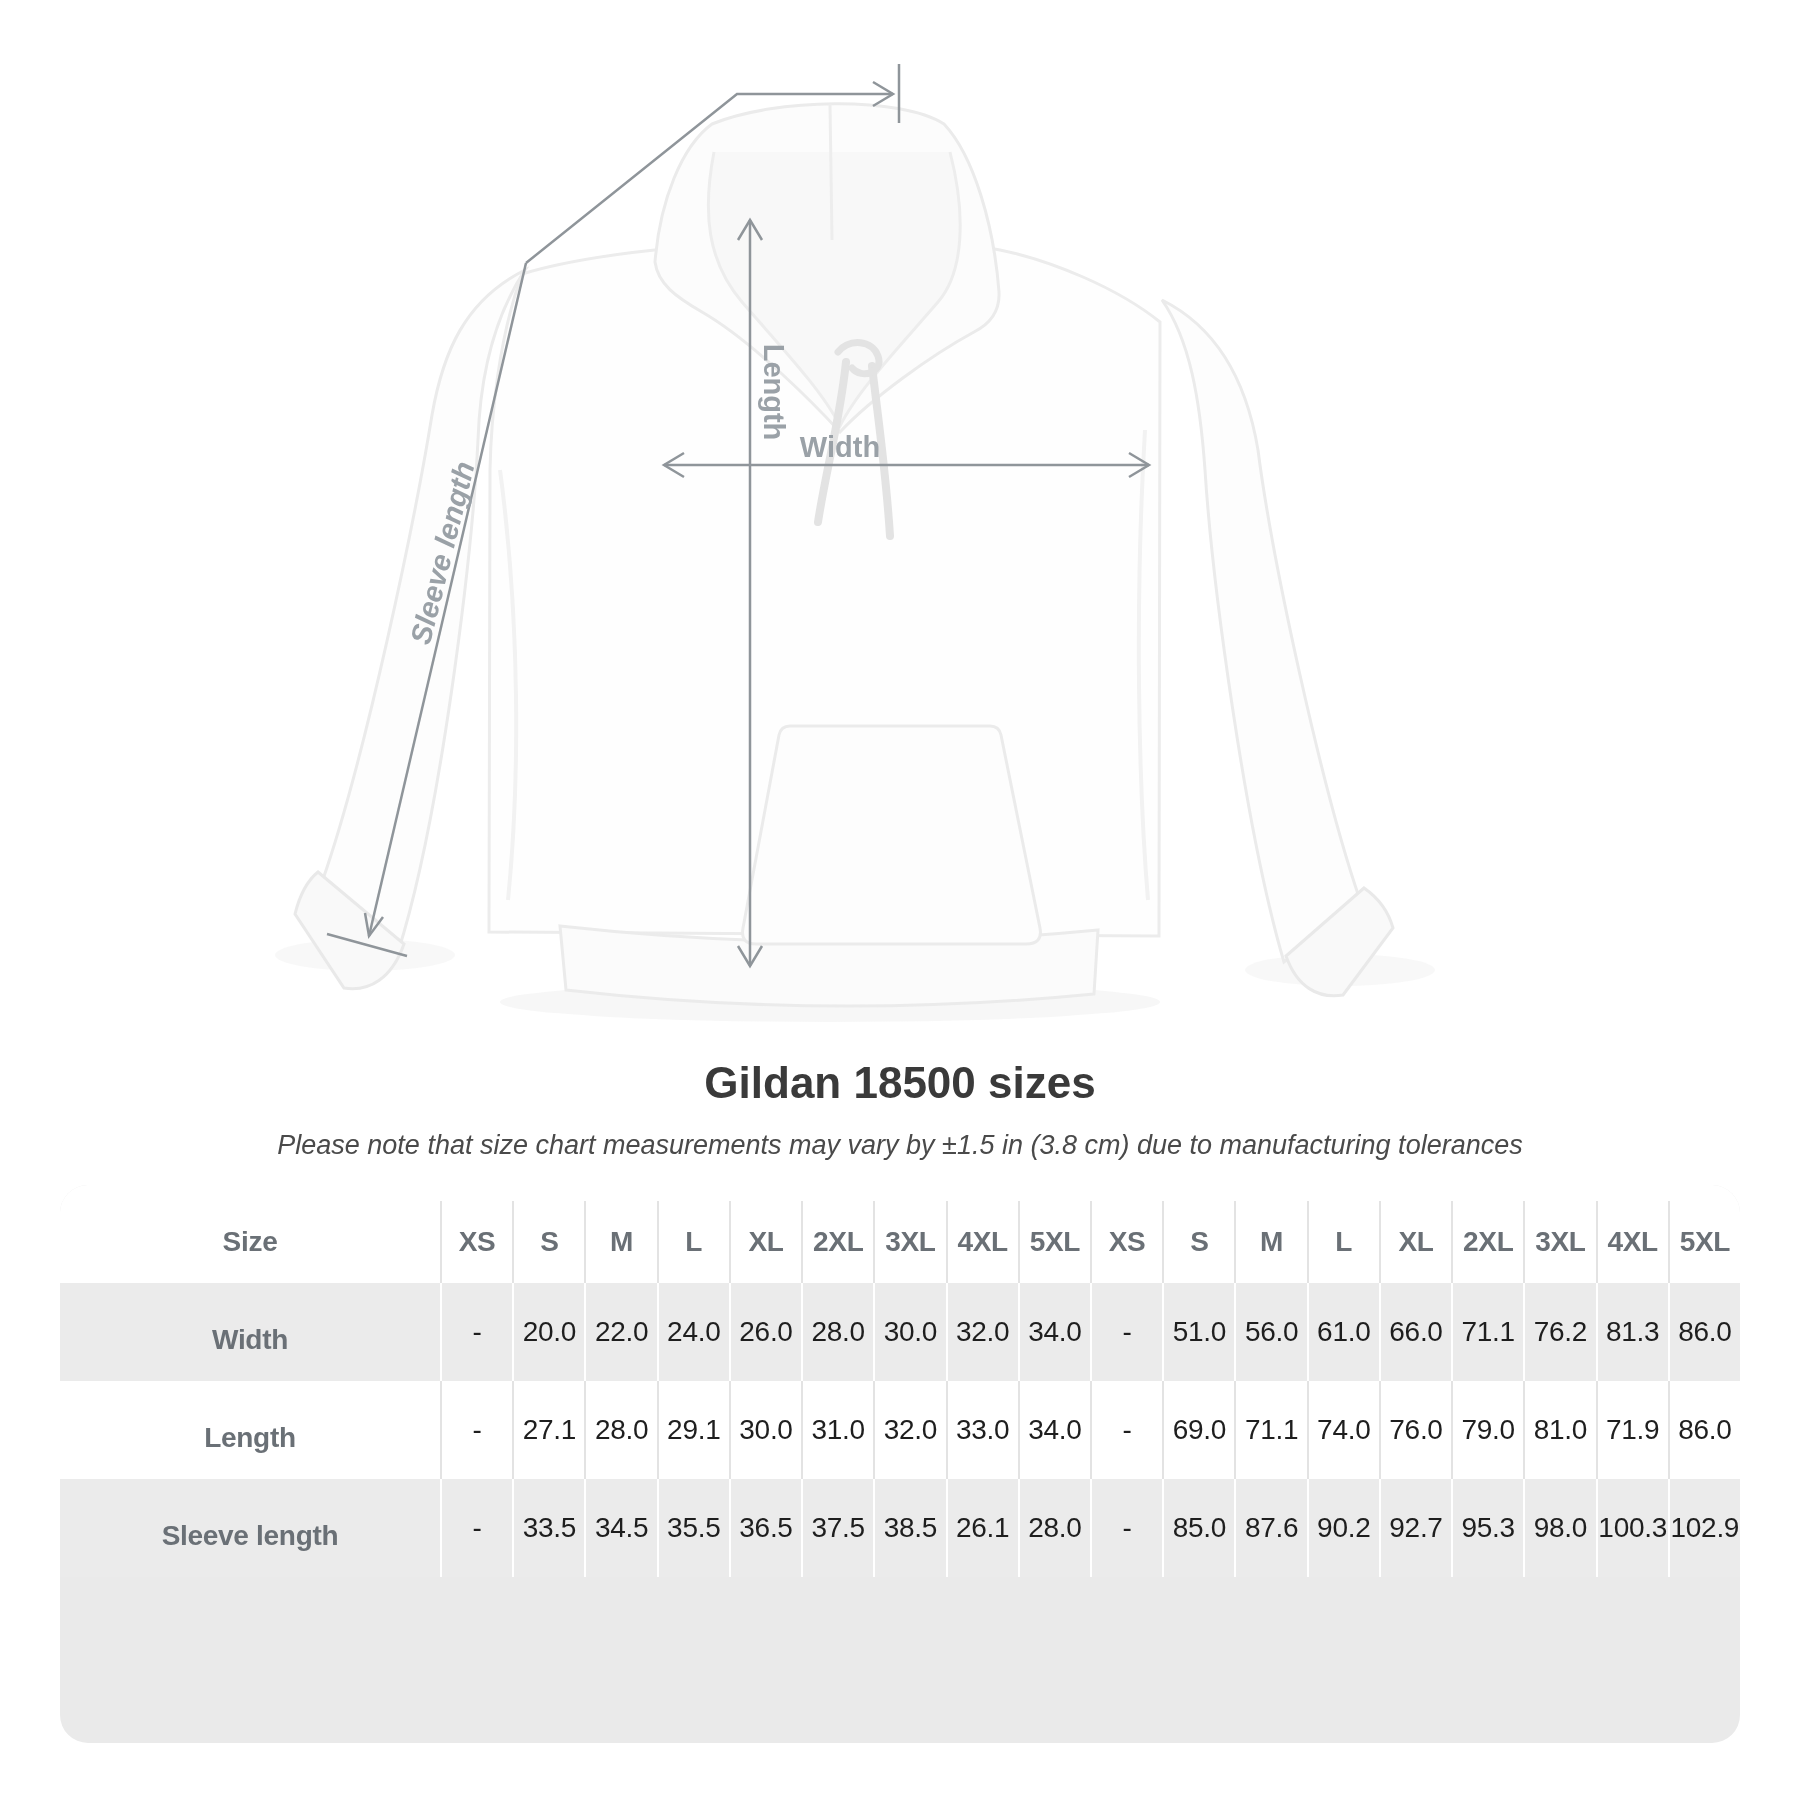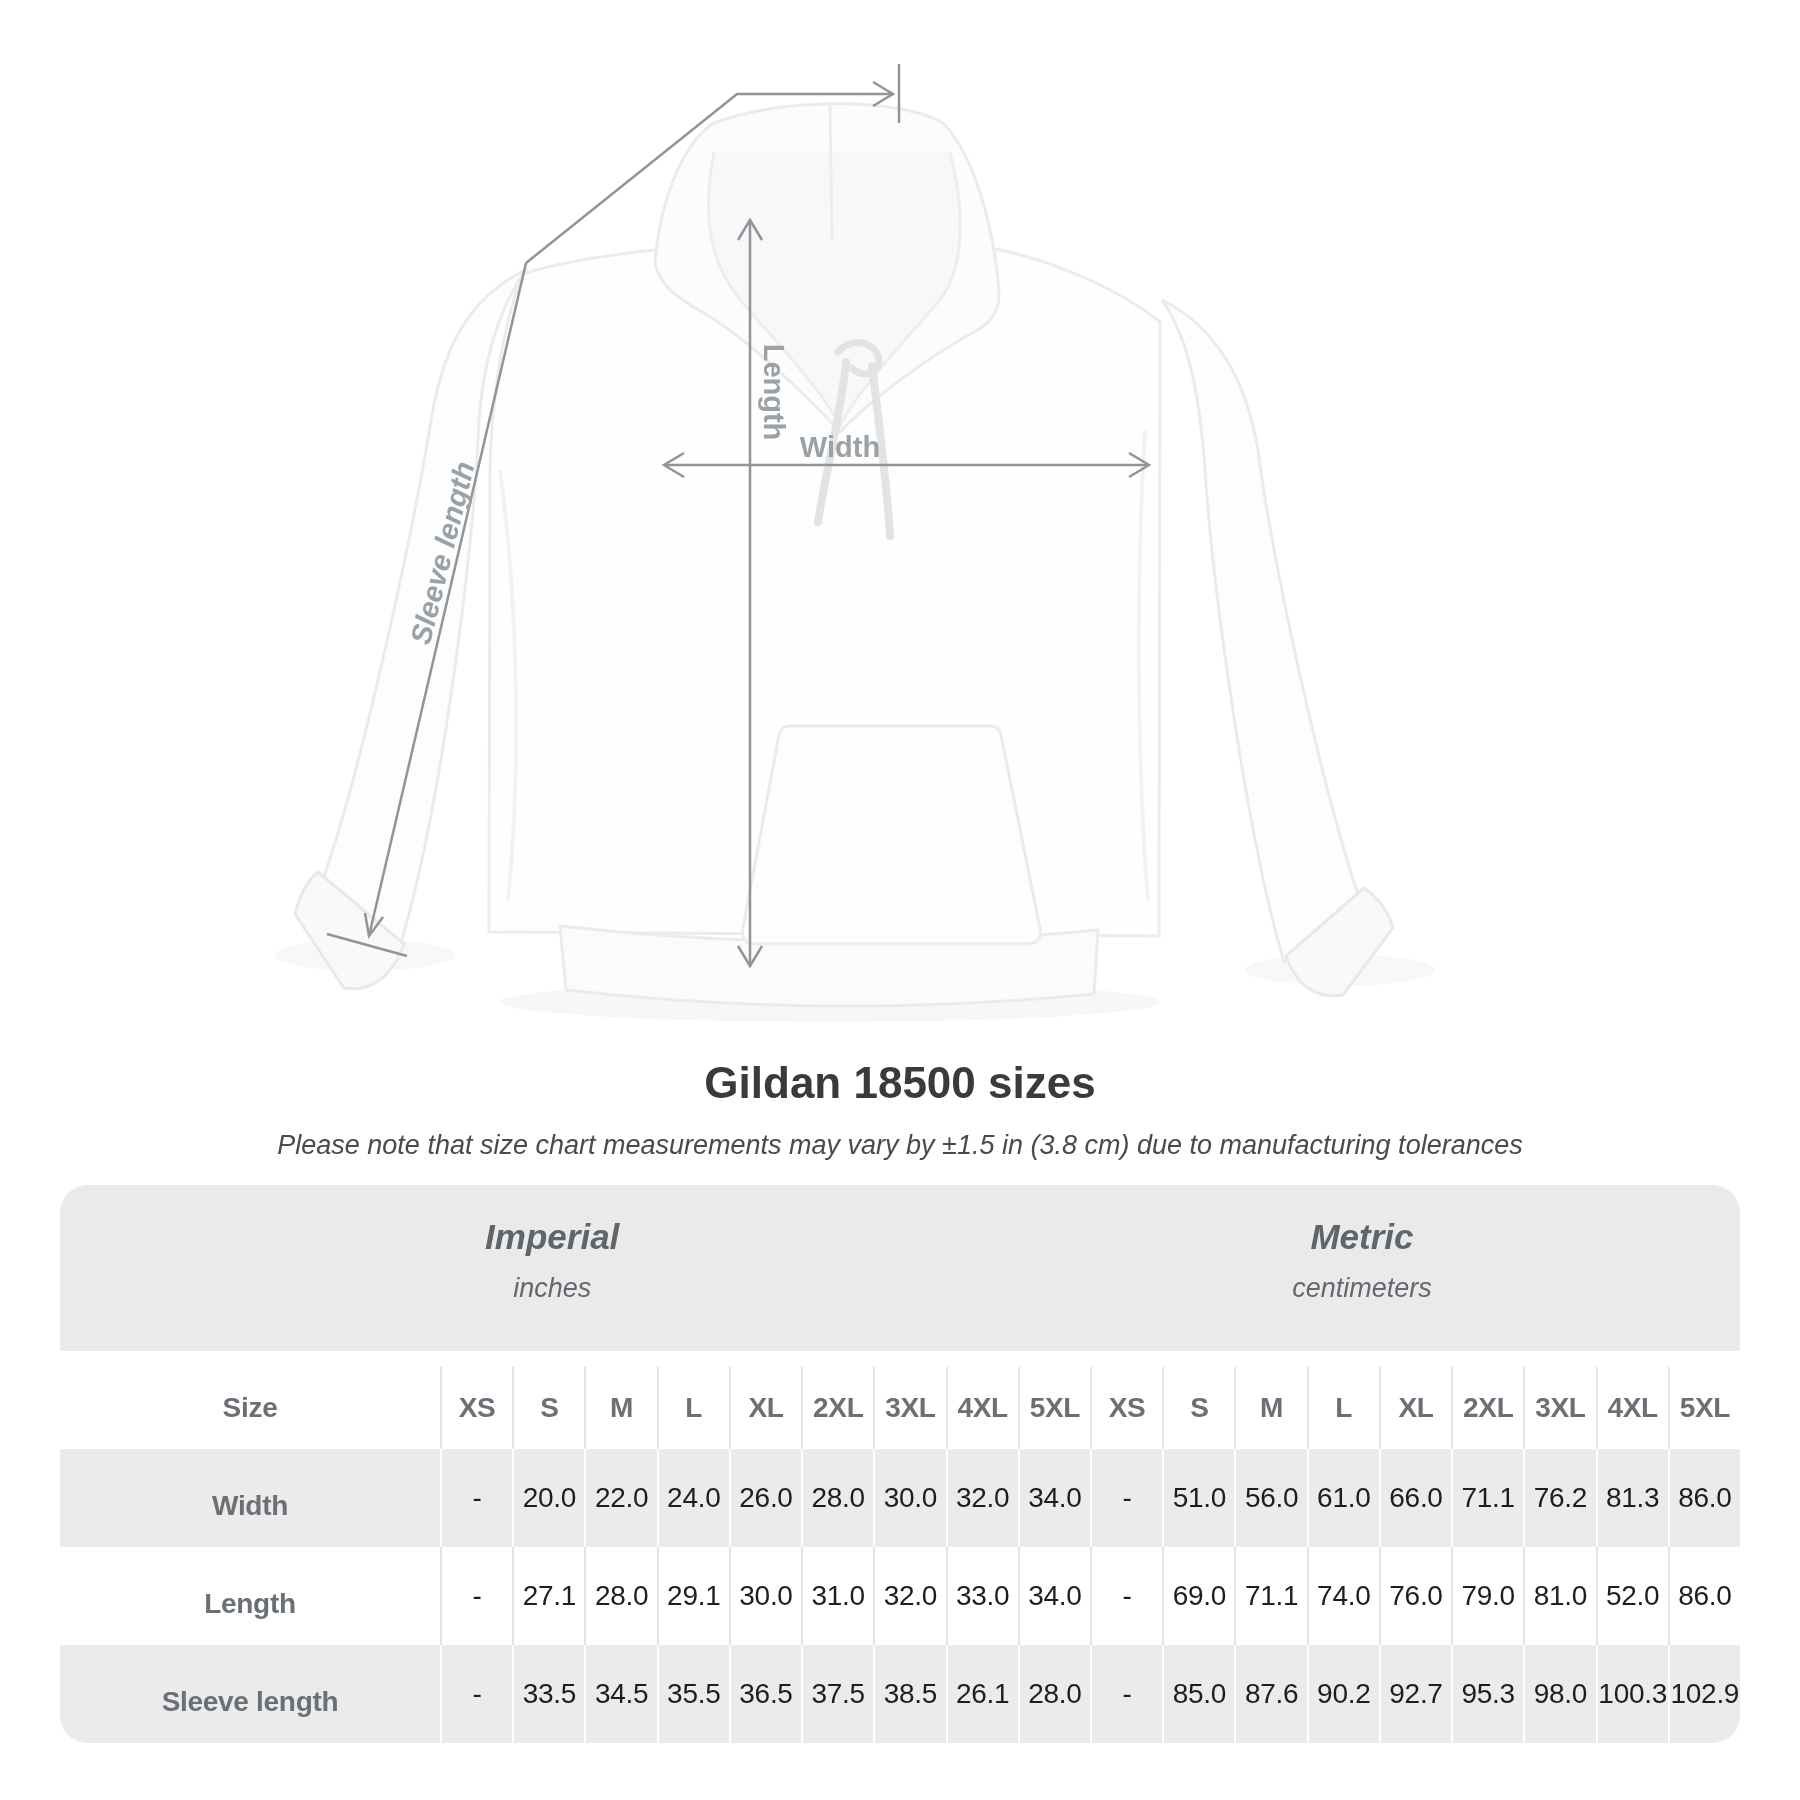--- a/index.html
+++ b/index.html
@@ -94,30 +94,20 @@
   <div class="measure-label lbl-width">Width</div>
   <div class="measure-label lbl-sleeve">Sleeve length</div>
 </div>
 
 <div class="title-block">
   <div class="main-title">Gildan 18500 sizes</div>
   <div class="sub-title">Please note that size chart measurements may vary by ±1.5 in (3.8 cm) due to manufacturing tolerances</div>
 </div>
 
 <div class="size-table">
-  <div class="group-header">
-    <div class="group group-imperial">
-      <div class="group-label">Imperial</div>
-      <div class="group-sublabel">inches</div>
-    </div>
-    <div class="group group-metric">
-      <div class="group-label">Metric</div>
-      <div class="group-sublabel">centimeters</div>
-    </div>
-  </div>
   <div id="size-grid">
       <div class="trow r-white">
         <div class="cell lbl">Size</div>
         <div class="cell head">XS</div>
         <div class="cell head">S</div>
         <div class="cell head">M</div>
         <div class="cell head">L</div>
         <div class="cell head">XL</div>
         <div class="cell head">2XL</div>
         <div class="cell head">3XL</div>
@@ -165,21 +155,21 @@
         <div class="cell">32.0</div>
         <div class="cell">33.0</div>
         <div class="cell">34.0</div>
         <div class="cell">-</div>
         <div class="cell">69.0</div>
         <div class="cell">71.1</div>
         <div class="cell">74.0</div>
         <div class="cell">76.0</div>
         <div class="cell">79.0</div>
         <div class="cell">81.0</div>
-        <div class="cell">52.0</div>
+        <div class="cell">71.9</div>
         <div class="cell">86.0</div>
       </div>
       <div class="trow r-gray">
         <div class="cell lbl">Sleeve length</div>
         <div class="cell">-</div>
         <div class="cell">33.5</div>
         <div class="cell">34.5</div>
         <div class="cell">35.5</div>
         <div class="cell">36.5</div>
         <div class="cell">37.5</div>

